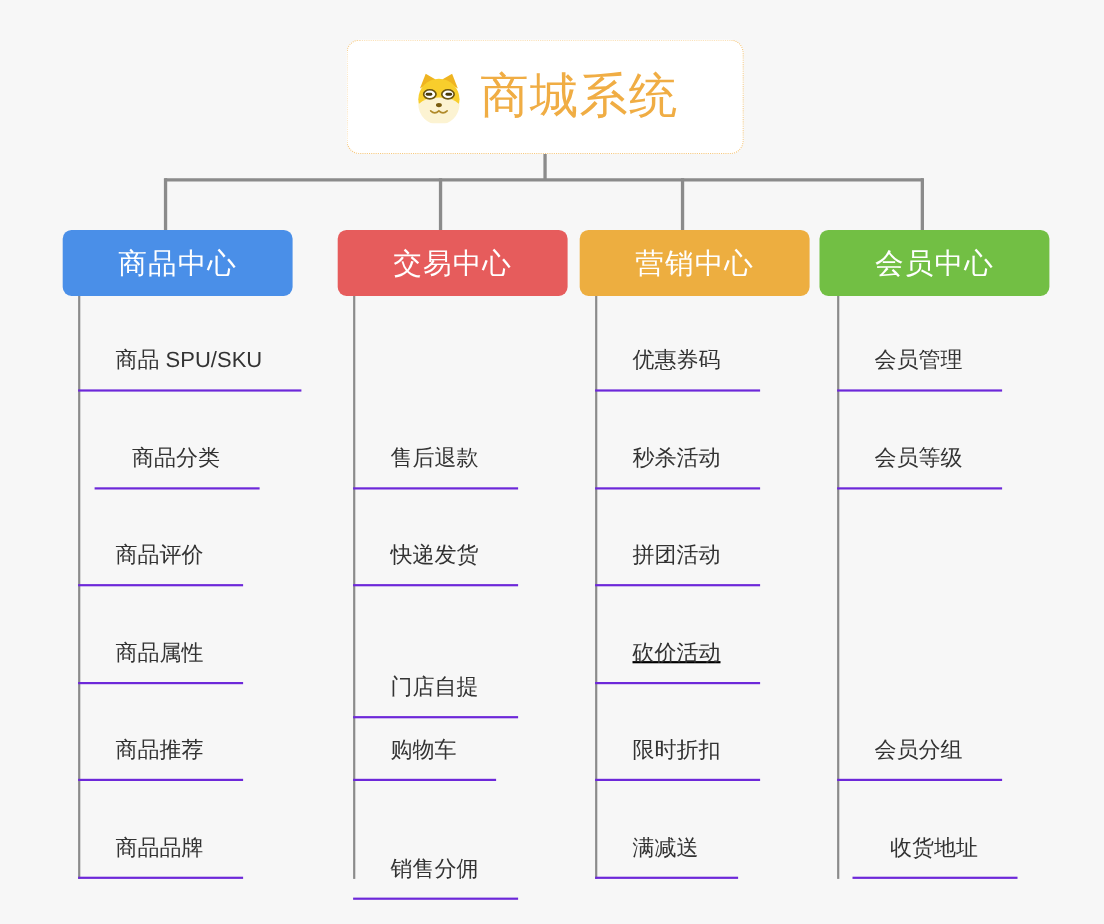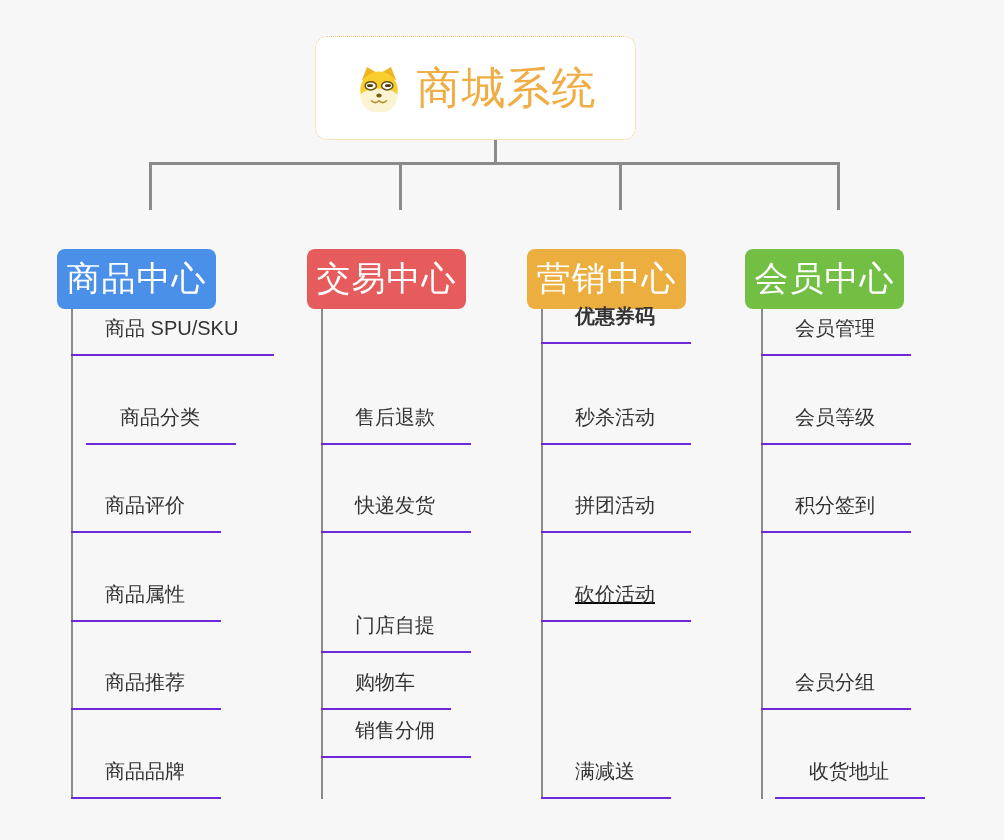--- a/index.html
+++ b/index.html
@@ -16,46 +16,45 @@
   }
   
   .line{position:absolute;background:#8b8b8b;}
   .stem{width:3px;}
   .hbar{height:3px;border-radius:2px;}
   .drop{width:3px;}
   .vline{position:absolute;width:2px;background:#8b8b8b;}
   
   .root-node{
     position:absolute;
-    left:315px;top:36px;width:321px;height:104px;
+    left:315px;top:36px;width:361px;height:104px;
     box-sizing:border-box;
     background:#ffffff;
     border:1px dotted #F6C87E;
     border-radius:12px;
     display:flex;align-items:center;justify-content:center;
     gap:14px;
   }
   .root-label{
     font-size:44px;
     font-weight:500;
     letter-spacing:1px;
     color:#F0AD44;
     line-height:1;
   }
   .doge{width:48px;height:48px;display:inline-flex;}
   
   .branch-box{
     position:absolute;
-    top:209px;width:159px;height:60px;
+    top:209px;width:209px;height:60px;
     border-radius:8px;
     display:flex;align-items:center;justify-content:center;
     color:#ffffff;
-    font-size:34px;
+    font-size:26px;
     letter-spacing:1px;
-    margin-top:40px;
   }
   
   .child{
     position:absolute;
     height:40px;
     box-sizing:border-box;
     border-bottom:2px solid #6d28d9;
     padding:0 36px 7px 34px;
     display:flex;align-items:flex-start;
     white-space:nowrap;
@@ -130,48 +129,48 @@
     </div>
   <div class="child" style="left:321px;top:493px;">
     <span class="child-label">快递发货</span>
     </div>
   <div class="child" style="left:321px;top:582px;margin-top:31px;">
     <span class="child-label">门店自提</span>
     </div>
   <div class="child" style="left:321px;top:670px;">
     <span class="child-label">购物车</span>
     </div>
-  <div class="child" style="left:321px;top:718px;">
+  <div class="child" style="left:321px;top:778px;">
     <span class="child-label">销售分佣</span>
     </div>
 
-  <div class="child" style="left:541px;top:304px;font-weight:bold;">
+  <div class="child" style="left:541px;top:316px;">
     <span class="child-label">优惠券码</span>
     </div>
   <div class="child" style="left:541px;top:405px;">
     <span class="child-label">秒杀活动</span>
     </div>
   <div class="child" style="left:541px;top:493px;">
     <span class="child-label">拼团活动</span>
     </div>
   <div class="child" style="left:541px;top:582px;text-decoration:underline;">
     <span class="child-label">砍价活动</span>
     </div>
+  <div class="child" style="left:541px;top:670px;">
+    <span class="child-label">限时折扣</span>
+    </div>
   <div class="child" style="left:541px;top:759px;">
     <span class="child-label">满减送</span>
     </div>
 
   <div class="child" style="left:761px;top:316px;">
     <span class="child-label">会员管理</span>
     </div>
   <div class="child" style="left:761px;top:405px;">
     <span class="child-label">会员等级</span>
-    </div>
-  <div class="child" style="left:761px;top:493px;">
-    <span class="child-label">积分签到</span>
     </div>
   <div class="child" style="left:761px;top:670px;">
     <span class="child-label">会员分组</span>
     </div>
   <div class="child" style="left:775px;top:759px;">
     <span class="child-label">收货地址</span>
     </div>
 
 </div>
 

